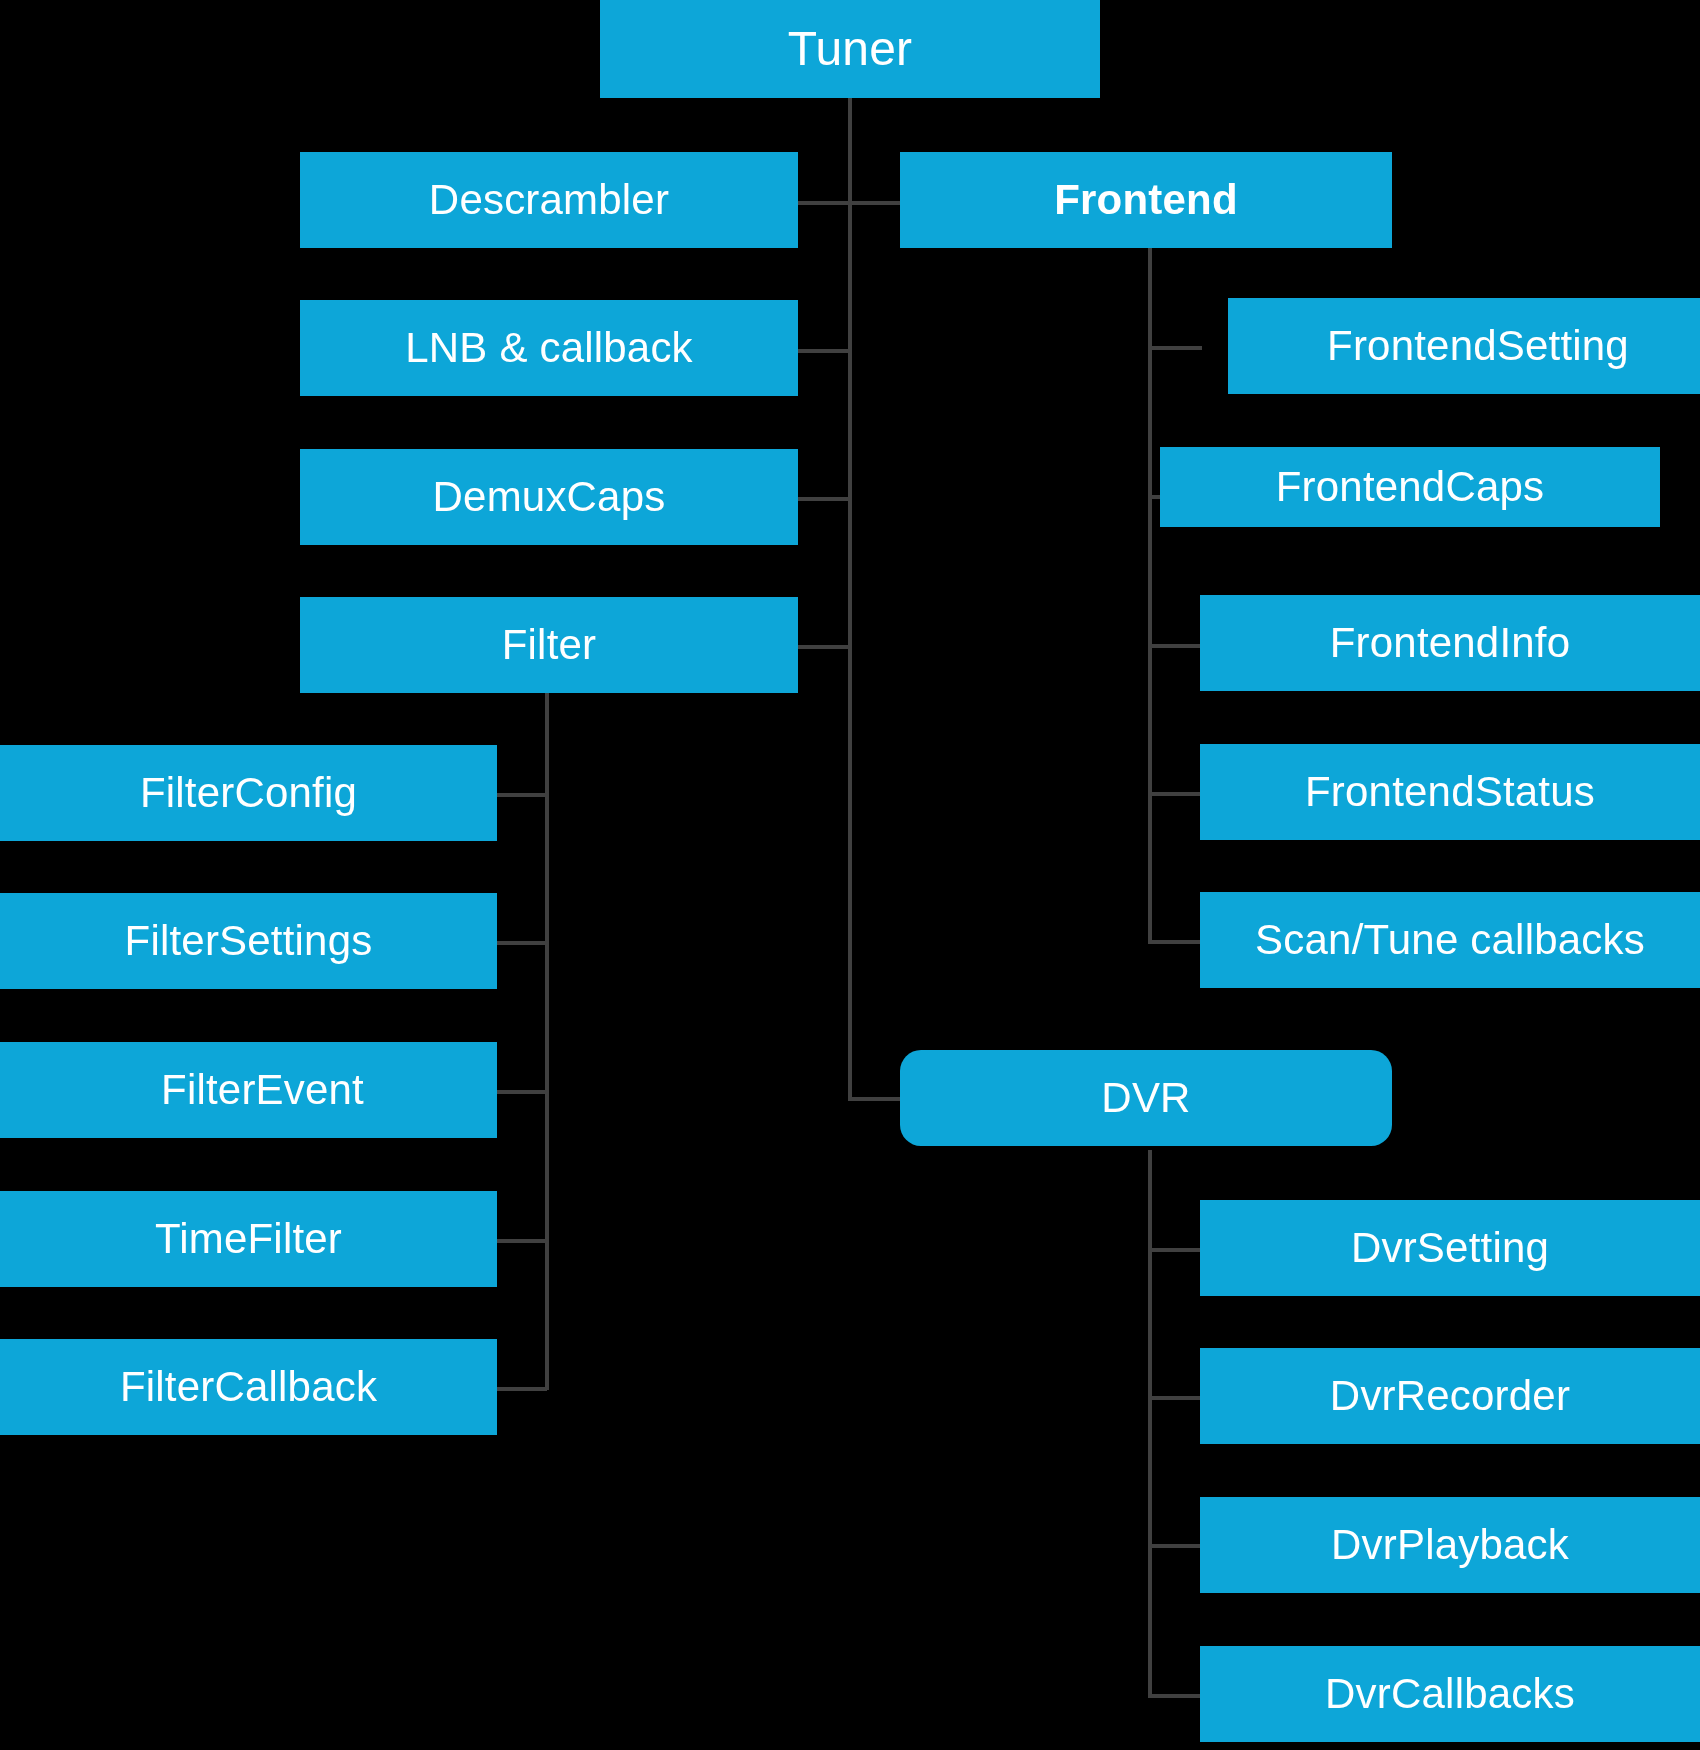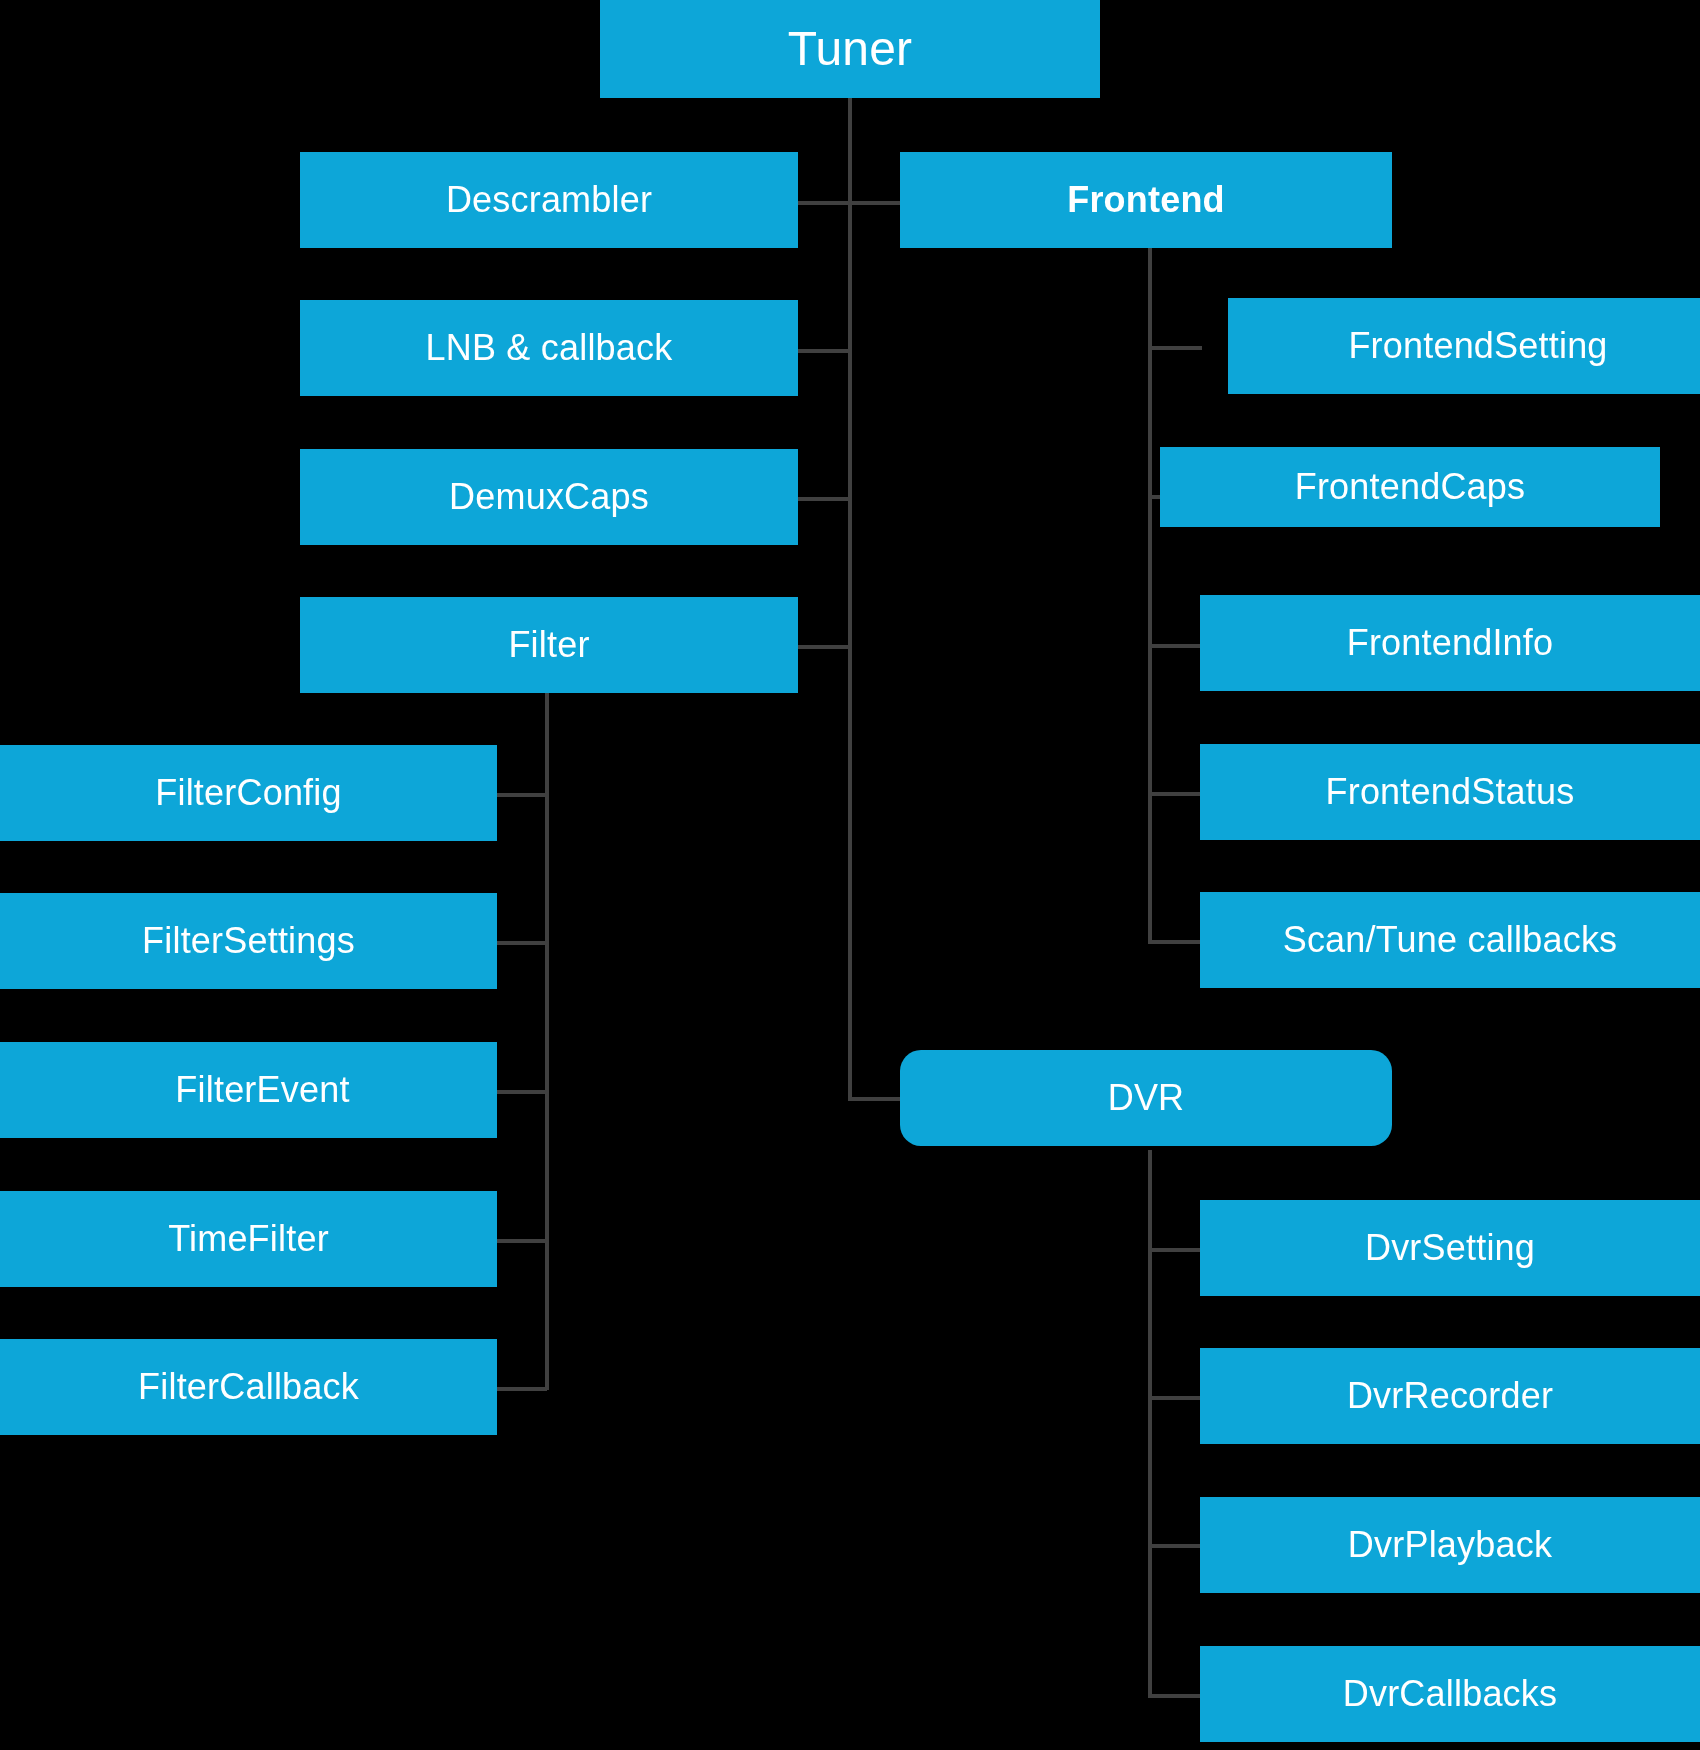--- a/index.html
+++ b/index.html
@@ -15,21 +15,21 @@
     overflow: hidden;
     font-family: "Liberation Sans", sans-serif;
   }
   .node {
     position: absolute;
     background: #0da6d8;
     color: #ffffff;
     display: flex;
     align-items: center;
     justify-content: center;
-    font-size: 36px;
+    font-size: 42px;
     line-height: 1;
     letter-spacing: 0.2px;
     box-sizing: border-box;
     white-space: nowrap;
     overflow: hidden;
   }
   .node.root { font-size: 48px; }
   .edge {
     position: absolute;
     background: #404040;

